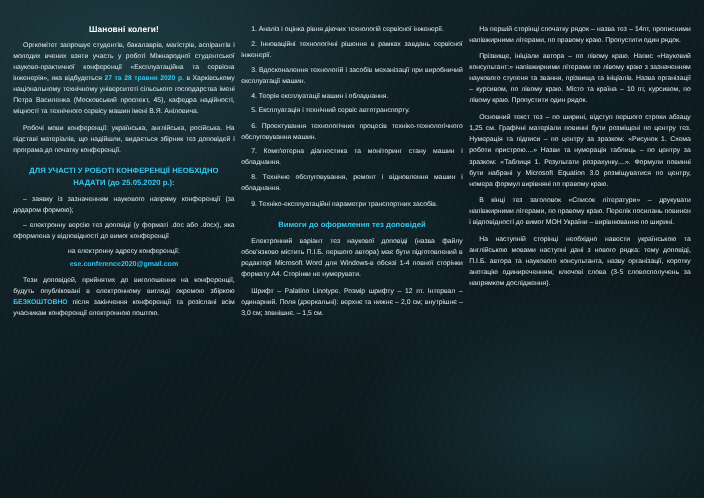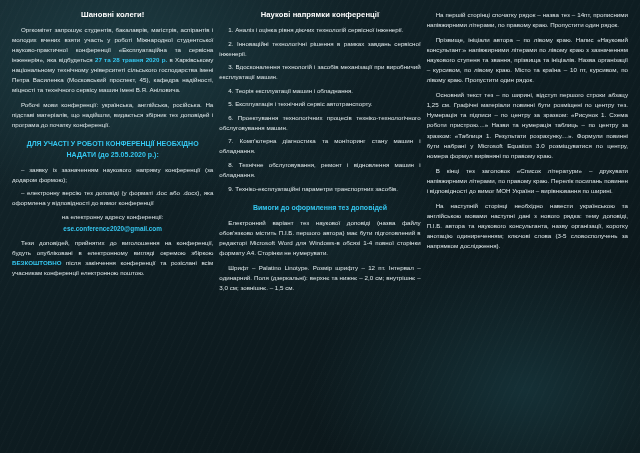--- a/index.html
+++ b/index.html
@@ -29,21 +29,21 @@
     inset: 0;
     background:
       repeating-linear-gradient(115deg, rgba(255,255,255,0.012) 0px, rgba(255,255,255,0.012) 1px, rgba(0,0,0,0) 2px, rgba(0,0,0,0) 7px),
       radial-gradient(ellipse 200px 150px at 50% 50%, rgba(70,130,140,0.10), rgba(0,0,0,0) 70%);
     pointer-events: none;
   }
   .cols {
     position: relative;
     display: flex;
     gap: 6px;
-    padding: 10px 12px 8px 12px;
+    padding: 22px 12px 8px 12px;
     height: 100%;
   }
   .col {
     flex: 1 1 0;
     min-width: 0;
   }
   .h-title {
     text-align: center;
     font-weight: bold;
     font-size: 7.6px;
@@ -104,21 +104,20 @@
 
       <p class="p center tight">на електронну адресу конференції:</p>
       <div class="mail">ese.conference2020@gmail.com</div>
 
       <p class="p indent">
         <span>Тези доповідей, прийнятих до виголошення на конференції, будуть опубліковані в електронному вигляді окремою збіркою </span><span class="accent-text bold">БЕЗКОШТОВНО</span><span> після закінчення конференції та розіслані всім учасникам конференції електронною поштою.</span>
       </p>
     </div>
 
     <div class="col">
-      <div class="h-title">Наукові напрямки конференції</div>
 
       <div class="list">
         <p class="p indent">1. Аналіз і оцінка рівня діючих технологій сервісної інженерії.</p>
         <p class="p indent">2. Інноваційні технологічні рішення в рамках завдань сервісної інженерії.</p>
         <p class="p indent">3. Вдосконалення технологій і засобів механізації при виробничий експлуатації машин.</p>
         <p class="p indent">4. Теорія експлуатації машин і обладнання.</p>
         <p class="p indent">5. Експлуатація і технічний сервіс автотранспорту.</p>
         <p class="p indent">6. Проектування технологічних процесів техніко-технологічного обслуговування машин.</p>
         <p class="p indent">7. Комп'ютерна діагностика та моніторинг стану машин і обладнання.</p>
         <p class="p indent">8. Технічне обслуговування, ремонт і відновлення машин і обладнання.</p>

